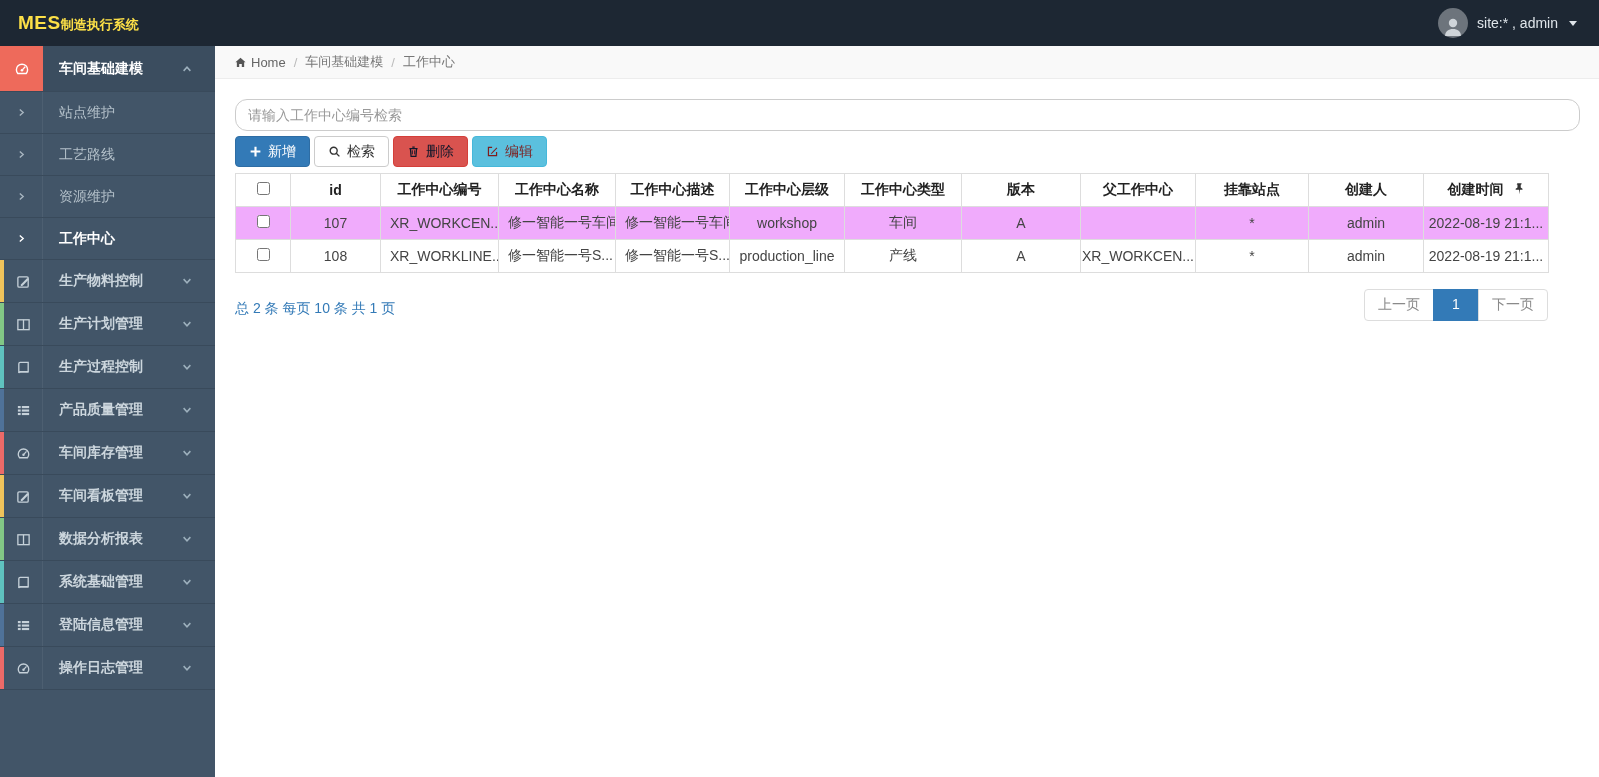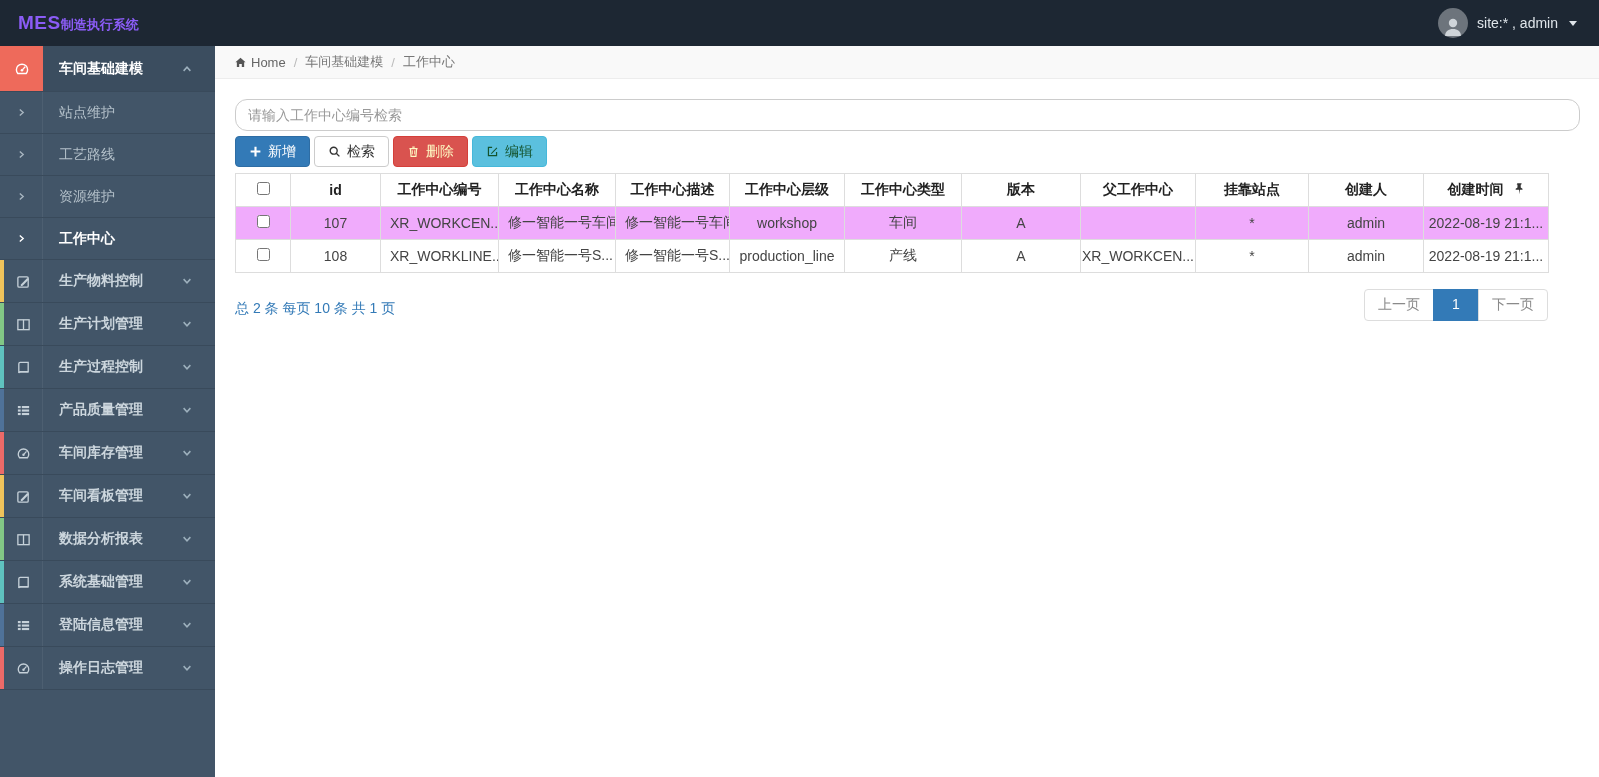--- a/index.html
+++ b/index.html
@@ -2,21 +2,21 @@
 <html><head>
 <meta charset="utf-8">
 <style>
   * { margin:0; padding:0; box-sizing:border-box; }
   html,body { width:1599px; height:777px; overflow:hidden;
     font-family:"Liberation Sans","DejaVu Sans",sans-serif; font-size:14px; color:#333; background:#fff; }
 
   
   .navbar { position:fixed; top:0; left:0; right:0; height:46px; background:#1d2733;
     display:flex; align-items:center; justify-content:space-between; z-index:10; }
-  .logo-box { width:215px; padding-left:18px; color:#8b5cf6; cursor:pointer; white-space:nowrap; }
+  .logo-box { width:215px; padding-left:18px; color:#fde047; cursor:pointer; white-space:nowrap; }
   .logo-bold { font-size:19px; font-weight:bold; letter-spacing:.5px; }
   .logo-rest { font-size:13px; font-weight:bold; }
   .nav-user { display:flex; align-items:center; gap:9px; padding-right:22px; color:#dfe5ea; cursor:pointer; }
   .avatar { width:30px; height:30px; border-radius:50%; background:#6d747c; overflow:hidden;
     display:flex; align-items:flex-end; justify-content:center; }
   .avatar svg { width:24px; height:24px; color:#cfd4d9; }
   .caret { width:0; height:0; border-left:4px solid transparent; border-right:4px solid transparent;
     border-top:5px solid #dfe5ea; margin-left:2px; }
 
   
@@ -58,22 +58,22 @@
     padding:0 12px; font-size:14px; color:#555; outline:none; display:block;
     font-family:"Liberation Sans","DejaVu Sans",sans-serif; }
   .search-input::placeholder { color:#999; }
 
   .btn-row { margin-top:5px; display:flex; gap:4px; }
   .btn { display:inline-flex; align-items:center; gap:6px; height:31px; padding:0 13px;
     border-radius:4px; font-size:14px; cursor:pointer; border:1px solid transparent; background:#fff; }
   .btn svg { width:13px; height:13px; }
   .btn-primary { color:#fff; border-color:#2e6da4; }
   .btn-default { color:#333; border-color:#ccc; background:#fff; }
-  .btn-danger { color:#fef9c3; border-color:#d43f3a; }
-  .btn-info { color:#14532d; border-color:#46b8da; }
+  .btn-danger { color:#0f172a; border-color:#d43f3a; }
+  .btn-info { color:#7f1d1d; border-color:#46b8da; }
 
   table { margin-top:6px; border-collapse:collapse; table-layout:fixed; width:1313px; background:#fff; }
   th, td { border:1px solid #ddd; height:33px; text-align:center; font-size:14px;
     overflow:hidden; white-space:nowrap; padding:0 0;margin-left:31px; }
   th { font-weight:bold; color:#222; }
   td { color:#444; }
   tr.striped td { background:#f0abfc; }
   td.al, th.al { text-align:left; padding-left:9px; }
   .th-flex { display:flex; align-items:center; justify-content:center; gap:10px; }
   .pin-icon svg { width:11px; height:13px; color:#333; }

